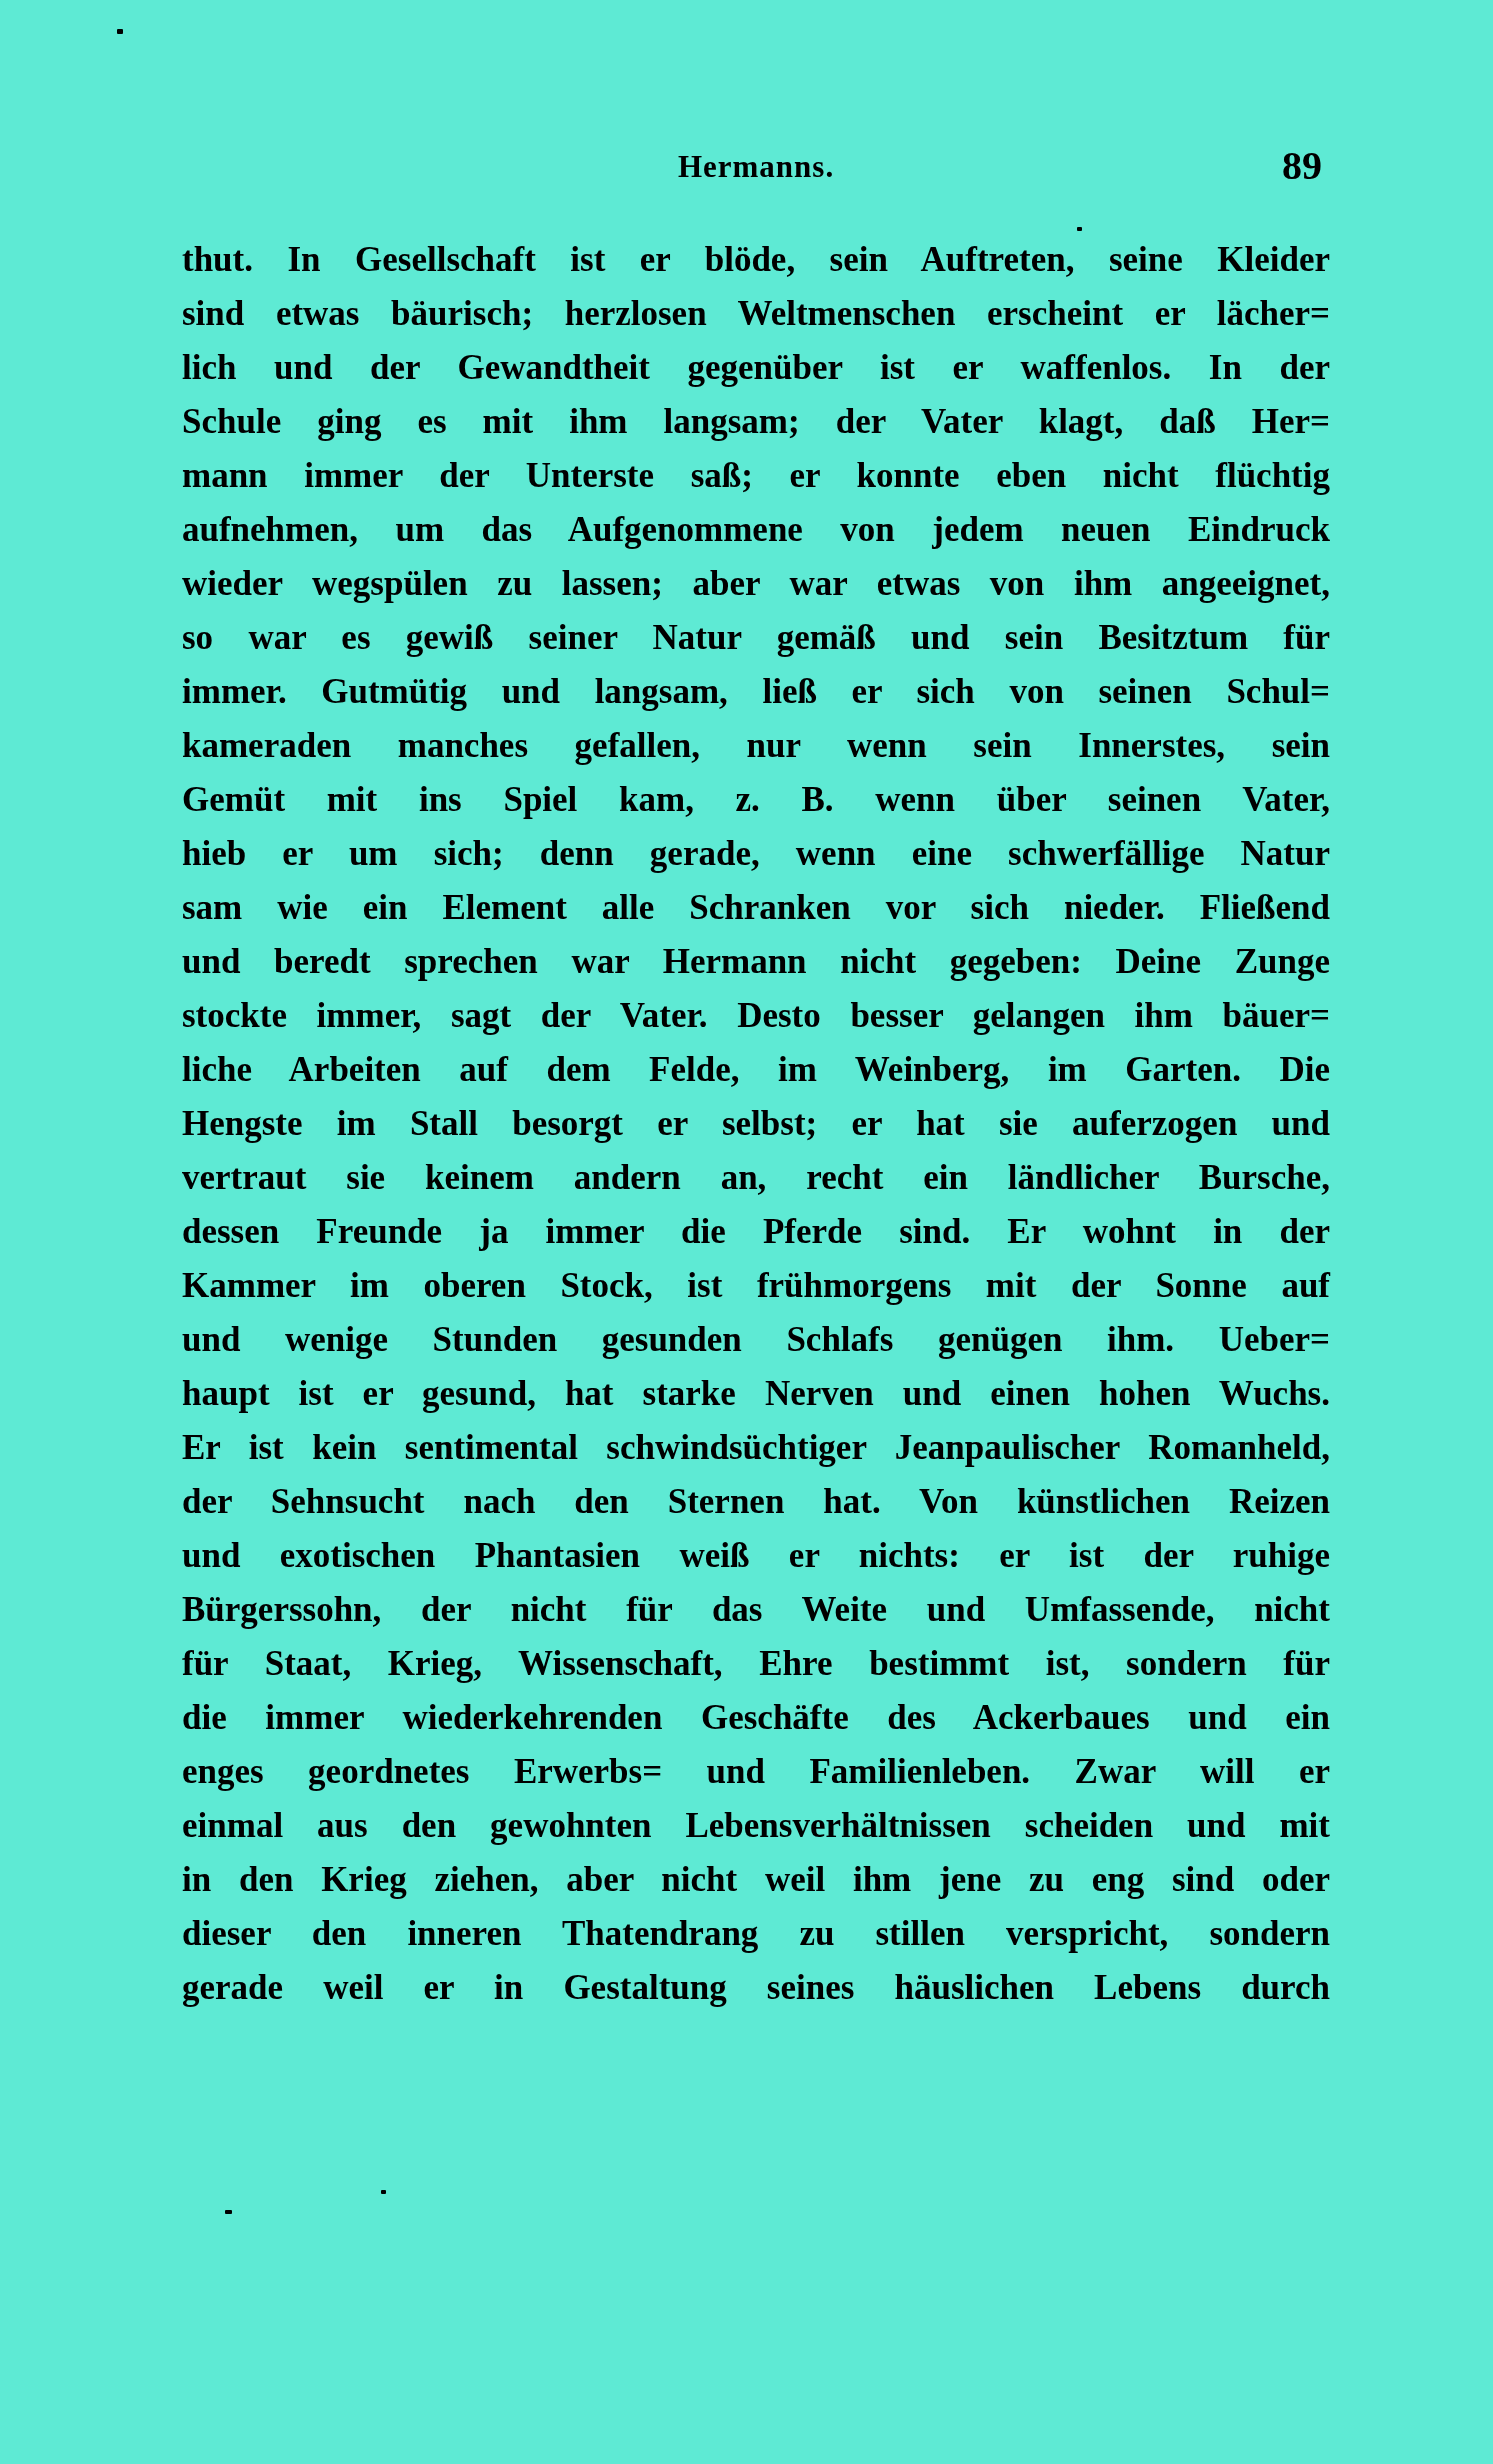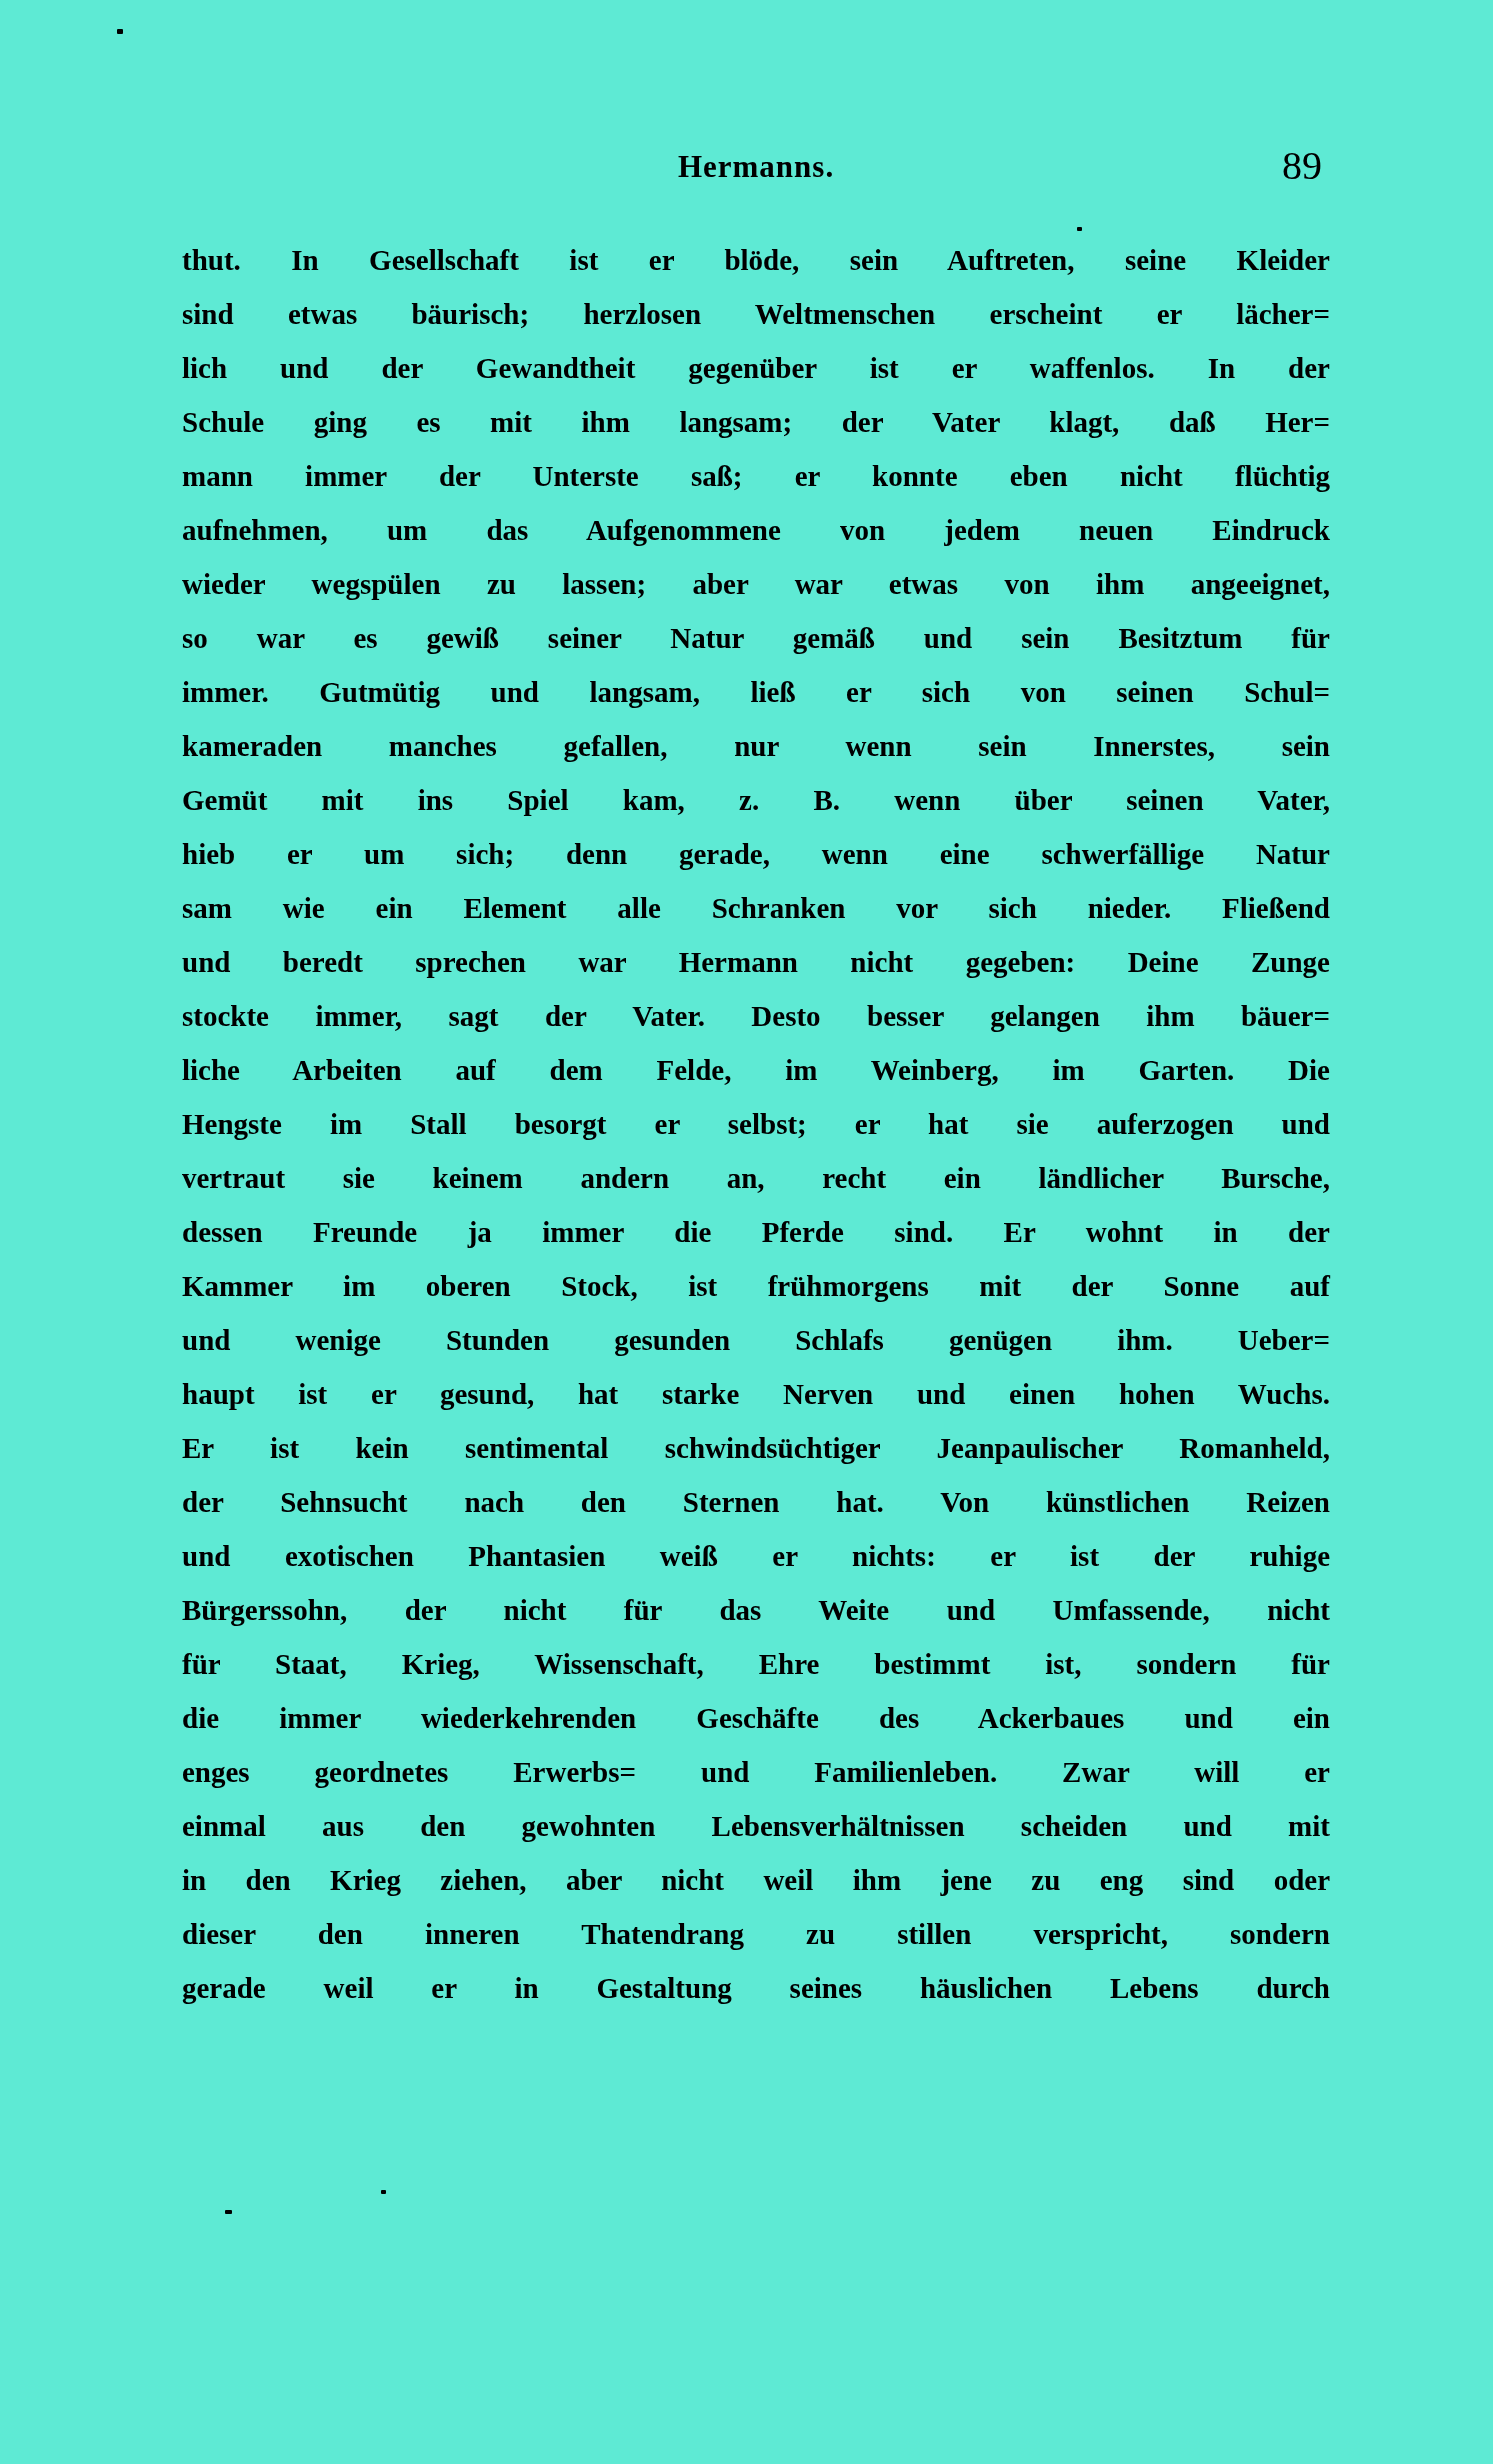--- a/index.html
+++ b/index.html
@@ -29,31 +29,31 @@
     font-size: 31px;
     font-weight: bold;
     line-height: 58px;
     letter-spacing: 1px;
   }
   .page-number {
     position: absolute;
     right: 8px;
     top: 6px;
     font-size: 40px;
-    font-weight: normal;
+    font-weight: bold;
     line-height: 44px;
   }
   .text-block {
     position: absolute;
     left: 182px;
     top: 233px;
     width: 1148px;
   }
   .line {
-    font-size: 29px;
+    font-size: 35px;
     font-weight: bold;
     line-height: 54px;
     white-space: normal;
     text-align: justify;
     text-align-last: justify;
     -moz-text-align-last: justify;
   }
   .speck {
     position: absolute;
     background: #000000;

